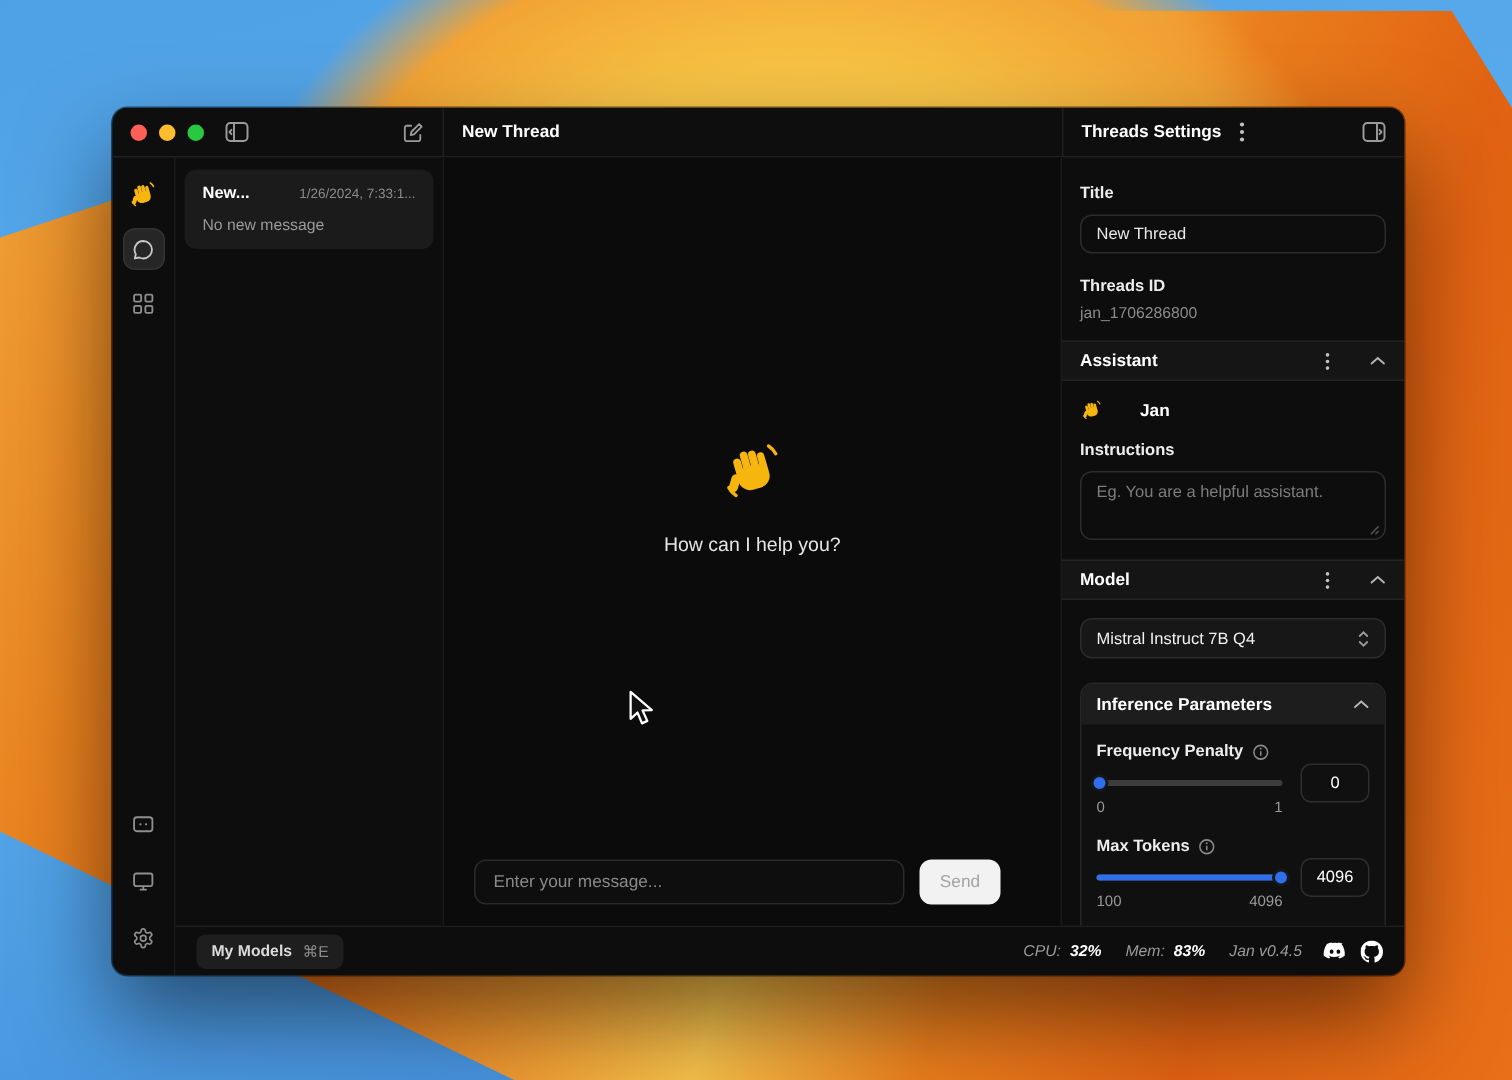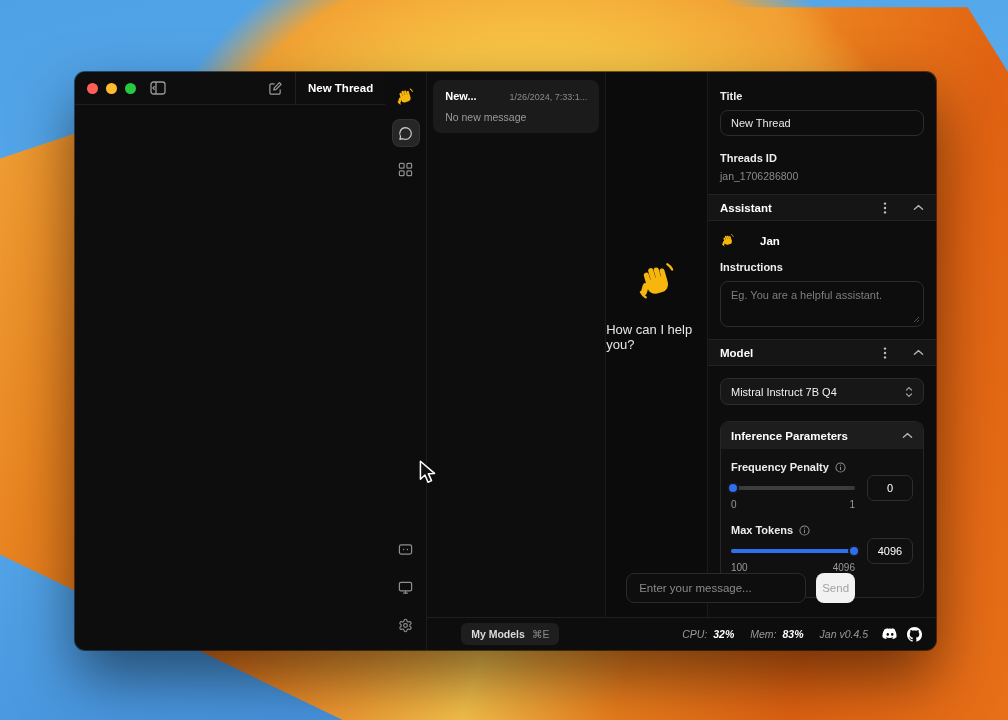--- a/index.html
+++ b/index.html
@@ -15,21 +15,21 @@
     clip-path:polygon(0 22%, 28% 9%, 44% 1%, 96% 1%, 100% 10%, 100% 100%, 34% 100%, 0 77%);
   }
   .bg-blob { position:absolute; inset:0;
     background:radial-gradient(ellipse 52% 55% at 53% 28%, #f9d45a 0%, #f7c244 40%, #f2a334 62%, rgba(242,150,40,0) 73%);
   }
   
   .window {
     position:absolute; left:75px; top:72px; width:861px; height:578px;
     background:#0d0d0d; border-radius:10px; overflow:hidden;
     box-shadow:0 28px 60px rgba(0,0,0,.5), 0 0 0 1px rgba(0,0,0,.55);
-    display:flex; flex-direction:row; color:#e8e8e8;
+    display:flex; flex-direction:column; color:#e8e8e8;
   }
   .titlebar { height:33px; flex:none; display:flex; border-bottom:1px solid #1f1f1f; background:#0e0e0e; }
   .tb-left { width:220px; flex:none; display:flex; align-items:center; padding:0 12px; }
   .traffic { display:flex; gap:8px; margin-right:14px; }
   .light { width:11px; height:11px; border-radius:50%; }
   .l-red{background:#ff5f57}.l-yellow{background:#febc2e}.l-green{background:#28c840}
   .tb-icon { color:#9b9b9b; display:flex; align-items:center; }
   .tb-main { flex:1; border-left:1px solid #1f1f1f; display:flex; align-items:center; padding:0 12px;
              font-size:11.5px; font-weight:bold; color:#fff; }
   .tb-right { width:228px; flex:none; border-left:1px solid #1f1f1f; display:flex; align-items:center;
@@ -100,21 +100,21 @@
   .thumb { position:absolute; top:50%; width:12px; height:12px; border-radius:50%; background:#2f6feb;
            border:2px solid #15171c; transform:translate(-50%,-50%); }
   .thumb-left{left:2%}.thumb-right{left:99%}
   .minmax { display:flex; justify-content:space-between; font-size:10px; color:#9a9a9a; margin-top:5px; }
   .value-box { width:46px; height:26px; border:1px solid #2e2e2e; border-radius:7px; display:flex; flex:none;
                align-items:center; justify-content:center; font-size:11px; color:#fff; margin-top:-7px; }
   
   .statusbar { height:33px; flex:none; border-top:1px solid #1f1f1f; display:flex; align-items:center;
                padding:0 14px; background:#0d0d0d; }
   .mm-chip { background:#1e1e1e; border-radius:6px; padding:5px 10px; display:flex; gap:7px;
-             font-size:10.5px; font-weight:bold; color:#dcdcdc; align-items:center;margin-left:20px; }
+             font-size:10.5px; font-weight:bold; color:#dcdcdc; align-items:center; }
   .mm-chip .shortcut { color:#8a8a8a; font-weight:normal; }
   .status-right { margin-left:auto; display:flex; align-items:center; gap:6px; font-size:10.5px; color:#9a9a9a;font-style:italic; }
   .status-right b { color:#fff; }
   .sgap { width:4px; }
   .sicons { display:flex; gap:9px; margin-left:8px; align-items:center; color:#fff; }
   
   .cursor { position:absolute; left:417px; top:460px; z-index:50; pointer-events:none; }
   svg { display:block; }
 </style>
 </head>
@@ -161,20 +161,38 @@
       </span>
       <span class="spacer"></span>
       <span class="tb-icon">
         <svg width="15" height="15" viewBox="0 0 16 16" fill="none" stroke="currentColor" stroke-width="1.3">
           <path d="M13 9v3.5A1.5 1.5 0 0 1 11.5 14h-8A1.5 1.5 0 0 1 2 12.5v-8A1.5 1.5 0 0 1 3.5 3H7"></path>
           <path d="M12.2 1.8 14 3.6 8.5 9.1l-2.3.5.5-2.3z" stroke-linejoin="round"></path>
         </svg>
       </span>
     </div>
     <div class="tb-main">New Thread</div>
+    <div class="tb-right">
+      <span class="title">Threads Settings</span>
+      <span class="tb-icon">
+        <svg width="4" height="14" viewBox="0 0 4 14" fill="#c2c2c2">
+            <circle cx="2" cy="2" r="1.4"></circle>
+            <circle cx="2" cy="7" r="1.4"></circle>
+            <circle cx="2" cy="12" r="1.4"></circle>
+          </svg>
+      </span>
+      <span class="spacer"></span>
+      <span class="tb-icon">
+        <svg width="16" height="14" viewBox="0 0 16 14" fill="none" stroke="currentColor" stroke-width="1.3">
+          <rect x="1" y="1" width="14" height="12" rx="2.5"></rect>
+            <line x1="10" y1="1" x2="10" y2="13"></line>
+            <path d="M11.7 5.6 13 7l-1.3 1.4" stroke-linecap="round" stroke-linejoin="round"></path>
+        </svg>
+      </span>
+    </div>
   </div>
 
   <div class="wbody">
 
     <div class="ribbon">
       <div class="ribbon-top">
         <span class="ribbon-btn">
           <svg width="21" height="21">
               <use href="#wave-hand"></use>
             </svg>

